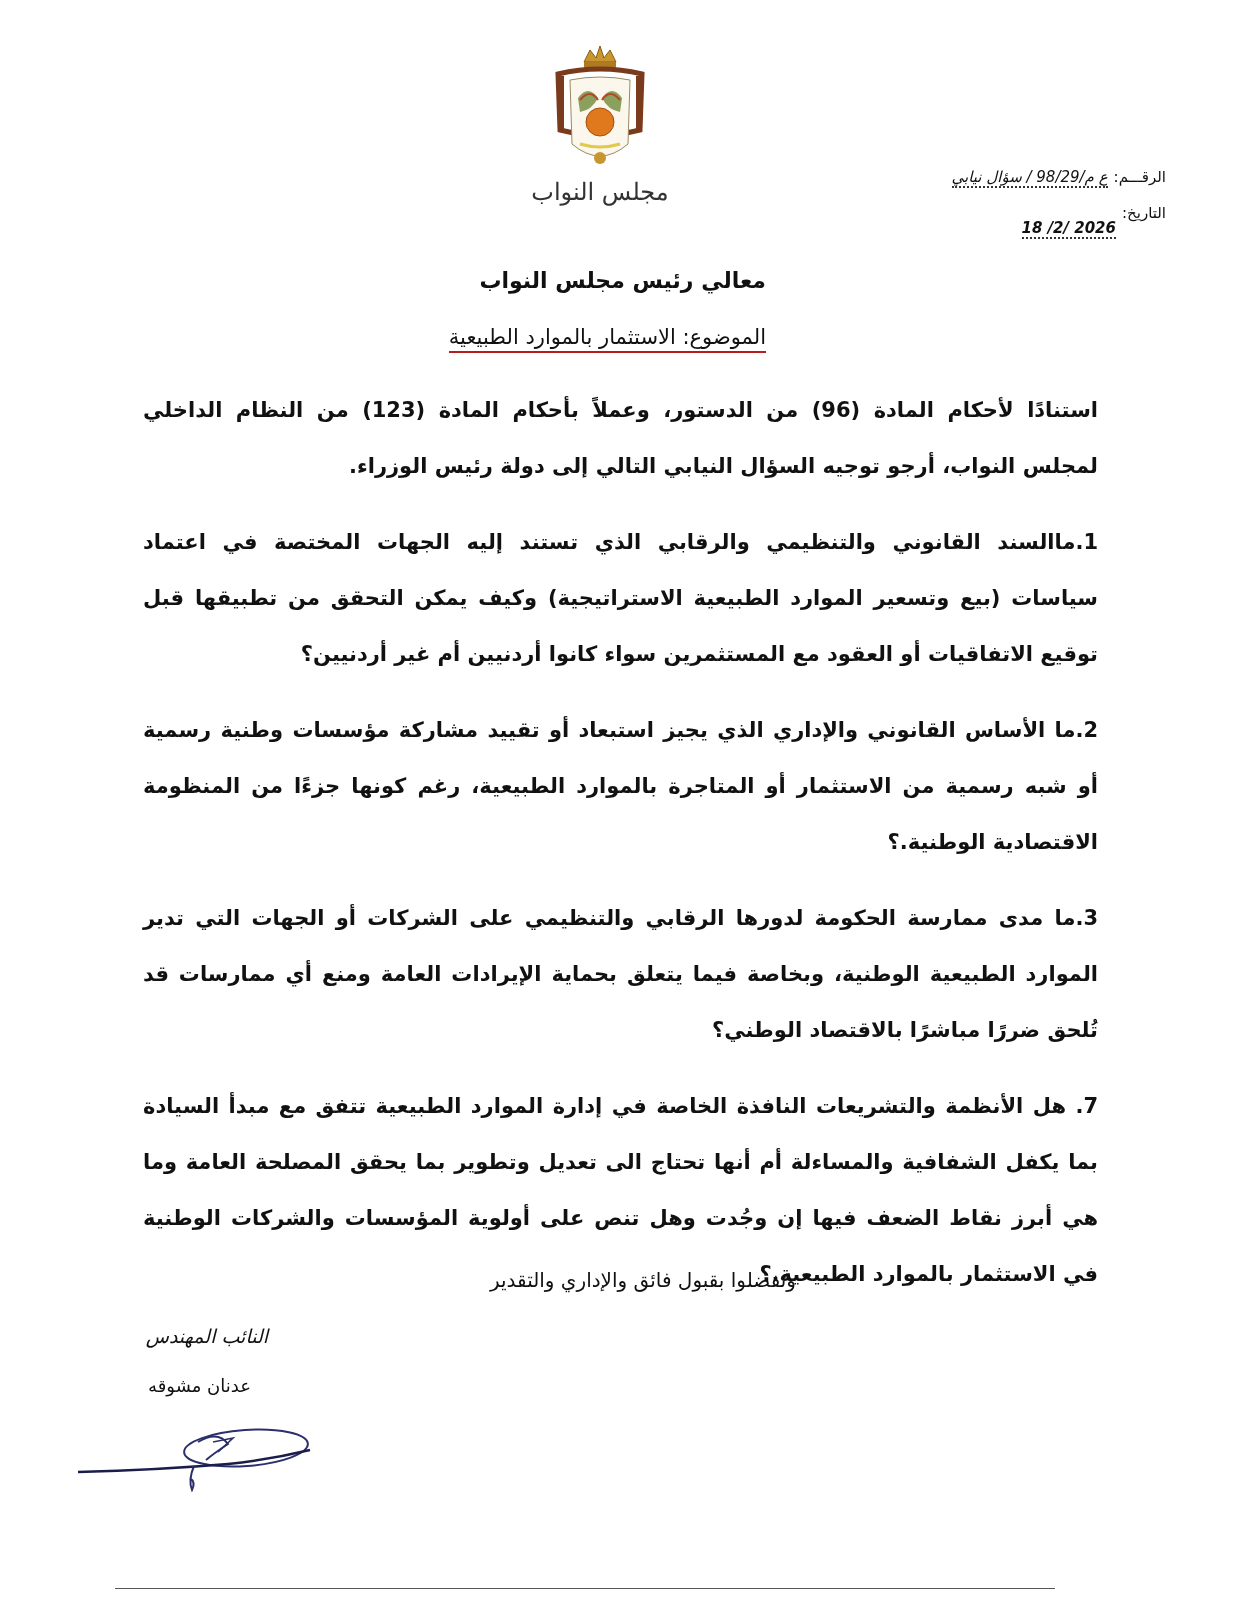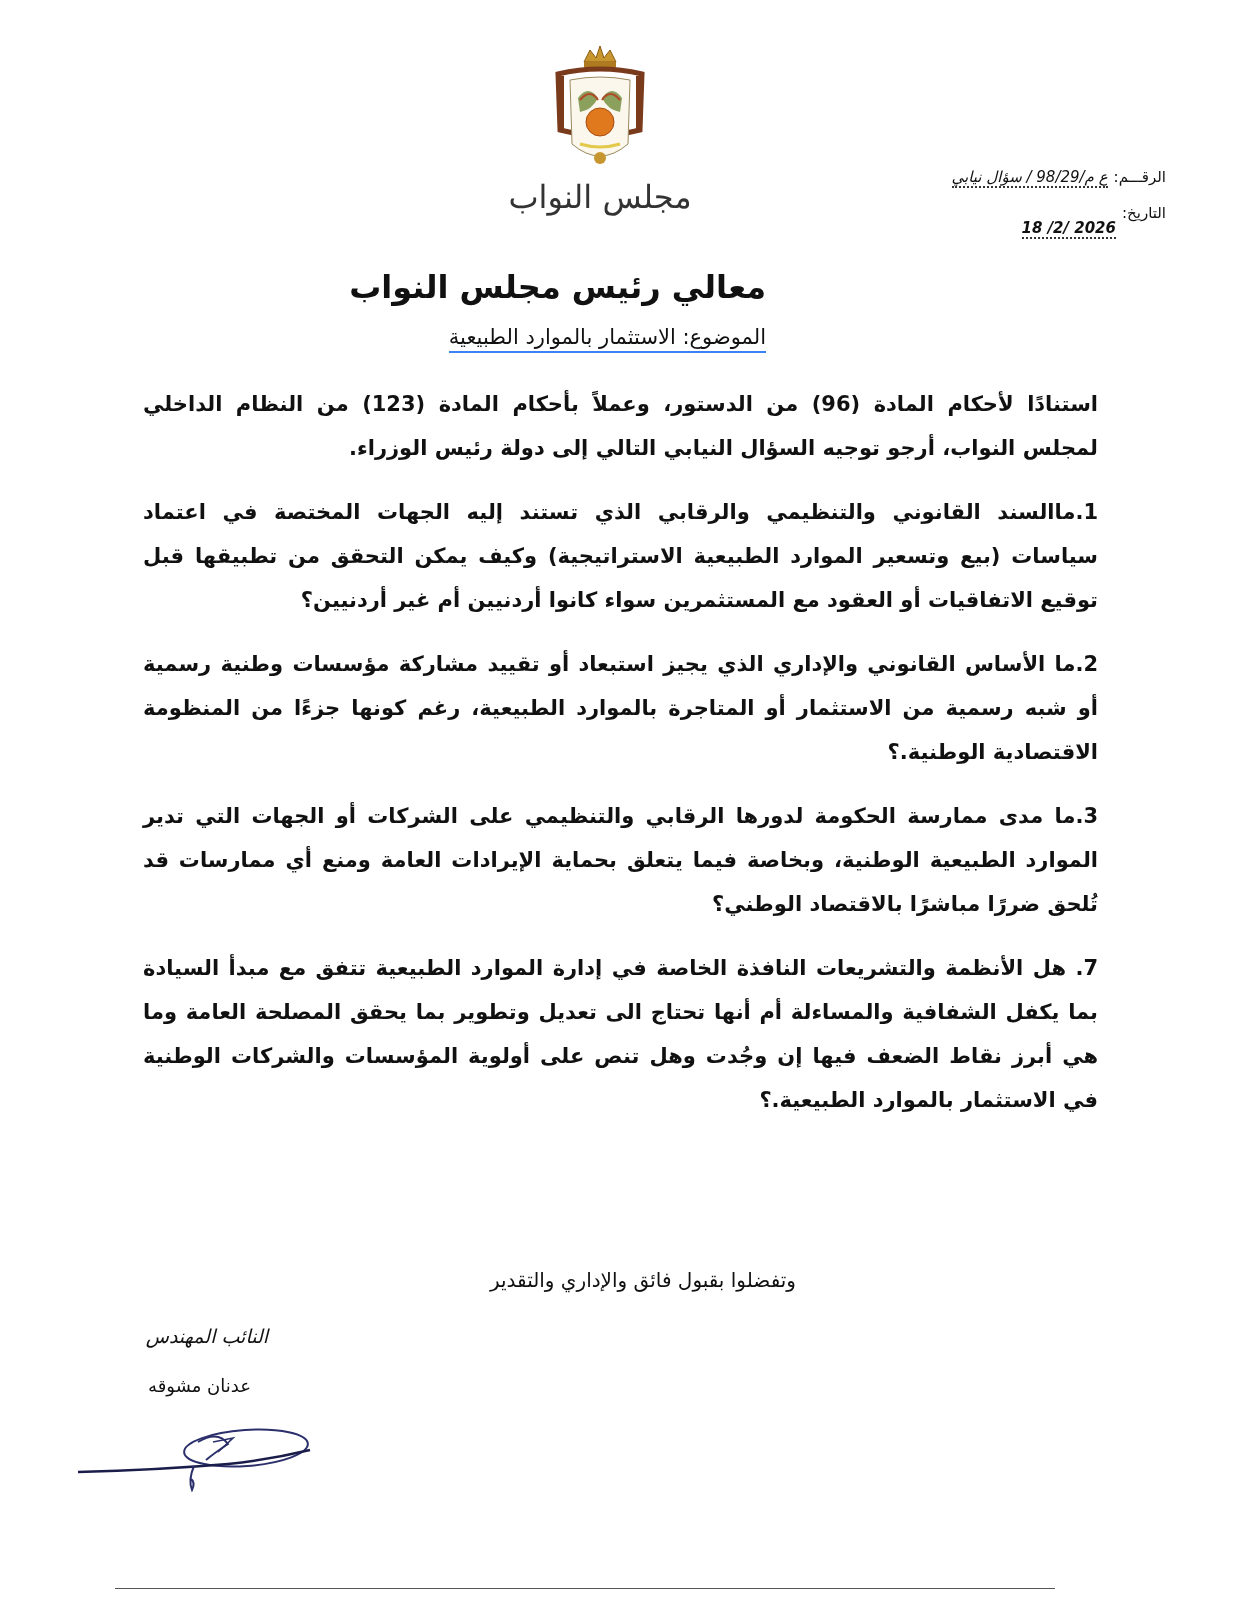--- a/index.html
+++ b/index.html
@@ -2,34 +2,34 @@
 <html><head>
 <meta charset="utf-8">
 <style>
   html, body { margin:0; padding:0; background:#ffffff; }
   body { width:1236px; height:1600px; position:relative; overflow:hidden;
          font-family:"DejaVu Sans", "Liberation Sans", sans-serif; color:#111; }
   .abs { position:absolute; }
 
   #emblem { left:540px; top:40px; width:120px; height:140px; }
   #house-calligraphy { left:500px; top:178px; width:200px; text-align:center;
-        font-family:"DejaVu Serif", serif; font-size:32px; color:#333; direction:rtl; }
+        font-family:"DejaVu Serif", serif; font-size:24px; color:#333; direction:rtl; }
 
   #ref-block { right:70px; top:168px; width:420px; font-size:15px; }
   .ref-line { display:flex; justify-content:flex-start; gap:6px; margin-bottom:16px; direction:rtl; }
   .ref-value { border-bottom:2px dotted #333; font-weight:bold;font-style:italic; }
   .ref-value.plain { font-weight:normal; }
 
-  #addressee { right:470px; top:268px; font-size:32px; font-weight:bold; direction:rtl; }
+  #addressee { right:470px; top:268px; font-size:22px; font-weight:bold; direction:rtl; }
   #subject { right:470px; top:325px; font-size:21px; direction:rtl; }
   #subject span { display:inline; }
-  #subject .subject-underline { border-bottom:2px solid #3b82f6; padding-bottom:2px; }
+  #subject .subject-underline { border-bottom:2px solid #b91c1c; padding-bottom:2px; }
 
   #body { right:138px; top:382px; width:955px; font-size:21px; font-weight:bold;
-          line-height:44px; direction:rtl; text-align:justify; text-align-last:right; }
+          line-height:56px; direction:rtl; text-align:justify; text-align-last:right; }
   #body p { margin:0 0 20px 0; }
 
   #closing { right:440px; top:1268px; font-size:20px; direction:rtl; }
   #sig-title { right:968px; top:1325px; font-size:19px; direction:rtl;font-style:italic; }
   #sig-name { right:985px; top:1375px; font-size:18px; direction:rtl; }
   #signature { left:78px; top:1420px; width:240px; height:80px; }
   #footer-rule { left:115px; top:1588px; width:940px; height:1px; background:#555; }
 </style>
 </head>
 <body>

